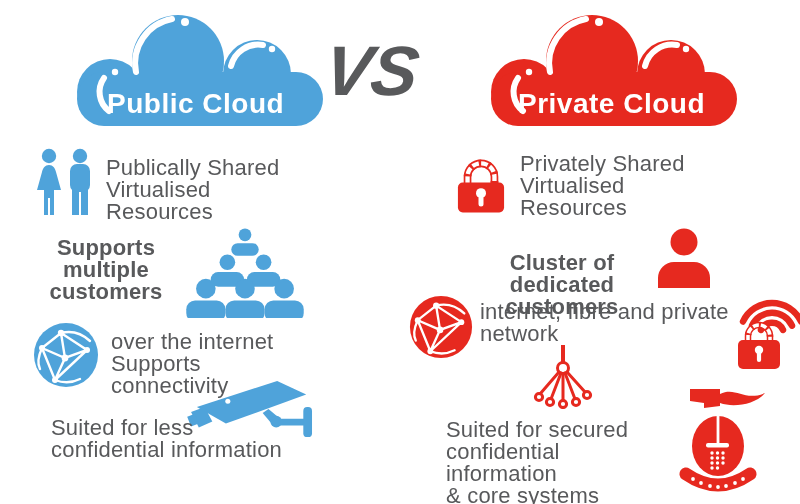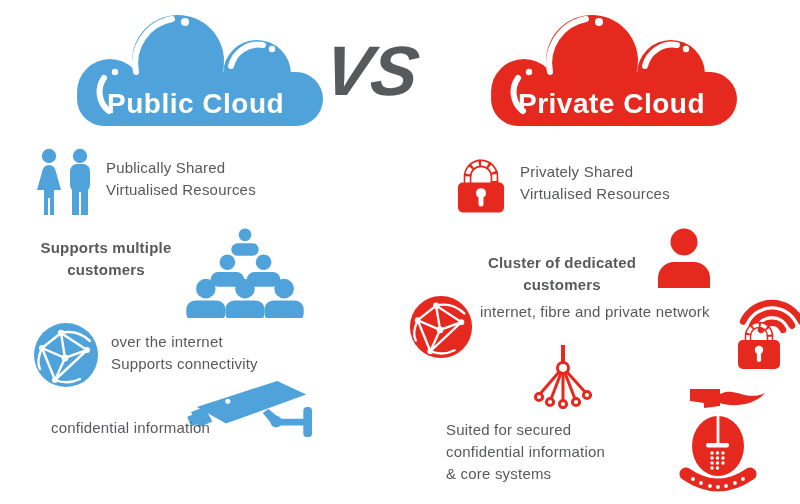--- a/index.html
+++ b/index.html
@@ -22,21 +22,21 @@
   .cloud.red{fill:var(--red);}
   .cloud-shine path{fill:none;stroke:#fff;stroke-width:6;stroke-linecap:round;}
   .cloud-shine .dot{fill:#fff;}
   .cloud-label{fill:#fff;font-weight:bold;font-size:28px;font-family:"Liberation Sans",sans-serif;letter-spacing:0.5px;}
   .vs{
     position:absolute;left:309px;top:36px;
     font-size:70px;font-weight:bold;font-style:italic;
     color:var(--gray);transform:skewX(-8deg);letter-spacing:0px;line-height:1;
   }
   
-  .txt{position:absolute;font-size:15px;line-height:22px;color:var(--gray);letter-spacing:0.2px;}
+  .txt{position:absolute;font-size:22px;line-height:22px;color:var(--gray);letter-spacing:0.2px;}
   .txt.center{text-align:center;font-weight:bold;}
   .txt.right{}
   
   .globe-net path{stroke:#fff;stroke-width:2.4;fill:none;stroke-linecap:round;}
   .globe-node circle{fill:#fff;}
   
   .shackle-base{fill:none;stroke:var(--red);stroke-width:8;}
   .shackle-inner{fill:none;stroke:#fff;stroke-width:4.5;}
   .shackle-stripes{fill:none;stroke:var(--red);stroke-width:8;stroke-dasharray:2.5 7;}
   .shackle-base.sm{stroke-width:6.5;}
@@ -154,32 +154,33 @@
       <polygon points="4,33 18,28 26,43 12,49"></polygon>
       <polygon points="0,38 8,35 12,45 4,48"></polygon>
       <polygon points="84,30 96,40 88,46 78,34"></polygon>
       <circle cx="92" cy="43" r="6"></circle>
       <rect x="88" y="40" width="38" height="7" rx="3"></rect>
       <rect x="120" y="28" width="9" height="31" rx="4"></rect>
     </g>
     <circle cx="42" cy="22" r="2.6" fill="#fff"></circle>
   </svg>
   <div class="txt" style="left:35px;top:417px;width:235px">
+    <div>Suited for less</div>
     <div>confidential information</div>
   </div>
 
   <svg class="abs" style="left:440px;top:156px" width="50" height="57" viewBox="0 0 52 58">
     <path class="shackle-base" d="M 12 30 L 12 21 A 14 14 0 0 1 40 21 L 40 30"></path>
     <path class="shackle-inner" d="M 12 30 L 12 21 A 14 14 0 0 1 40 21 L 40 30"></path>
     <path class="shackle-stripes" d="M 12 30 L 12 21 A 14 14 0 0 1 40 21 L 40 30"></path>
     <rect x="2" y="27" width="48" height="31" rx="5" class="fill-red"></rect>
     <circle cx="26" cy="38" r="5.2" fill="#fff"></circle>
     <rect x="23.4" y="41" width="5.2" height="11" rx="2.6" fill="#fff"></rect>
   </svg>
-  <div class="txt" style="left:504px;top:161px;width:215px">
+  <div class="txt" style="left:504px;top:153px;width:215px">
     <div>Privately Shared</div>
     <div>Virtualised Resources</div>
   </div>
 
   <div class="txt center" style="left:448px;top:252px;width:196px">
     <div>Cluster of dedicated</div>
     <div>customers</div>
   </div>
   <svg class="abs" style="left:640px;top:228px" width="56" height="60" viewBox="0 0 56 60">
     <circle cx="28" cy="14" r="13.5" class="fill-red"></circle>

